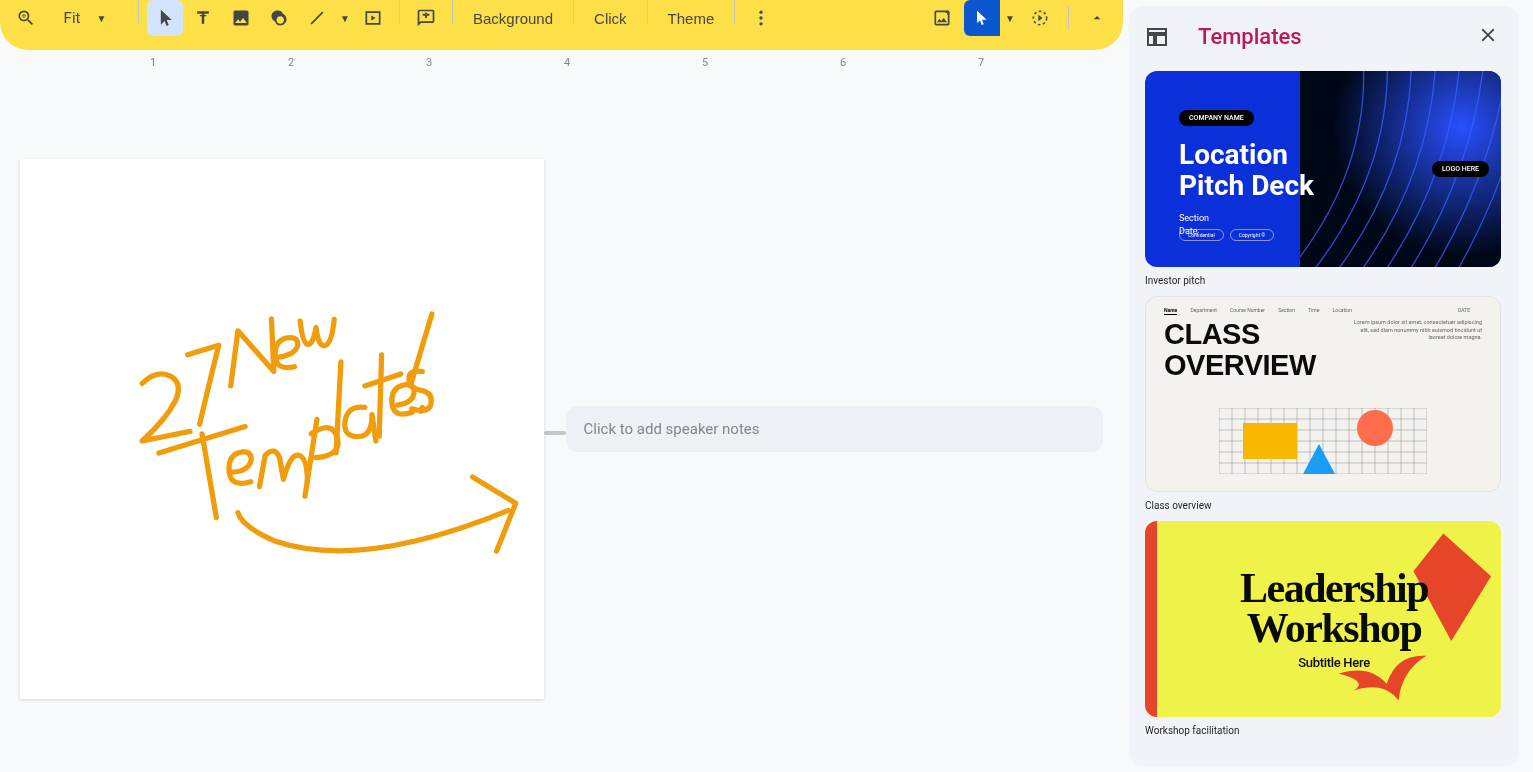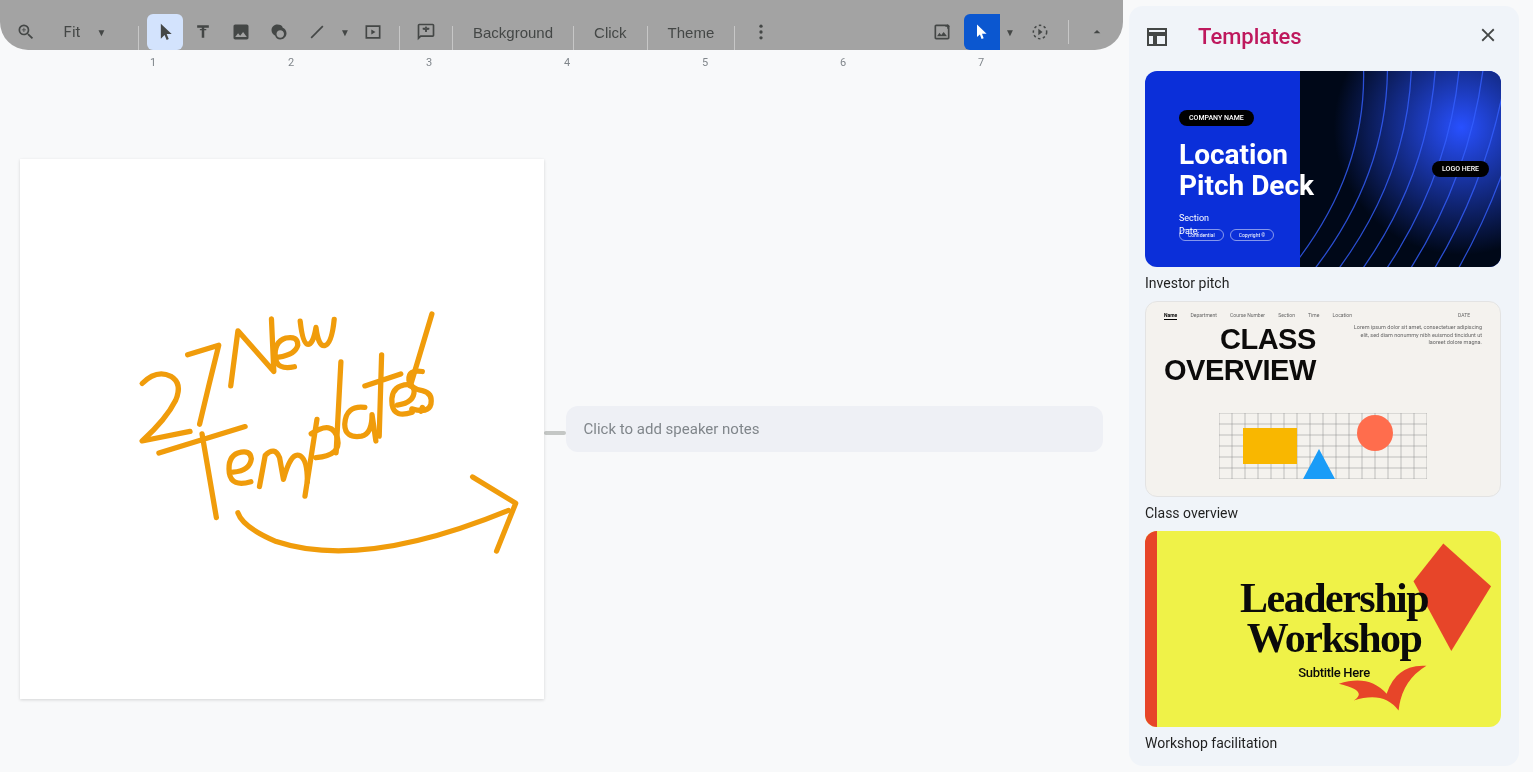--- a/index.html
+++ b/index.html
@@ -7,24 +7,24 @@
       font-family: 'Google Sans', Roboto, Arial, sans-serif;
       background: #f8f9fa;
       width: 1533px;
       height: 772px;
       overflow: hidden;
       display: flex;
       color: #444746;
     }
     .main-area { flex: 1; display: flex; flex-direction: column; min-width: 0; }
     .toolbar {
-      background: #a3a3a3;
+      background: #fde047;
       height: 50px;
       display: flex;
-      align-items: flex-end;
+      align-items: flex-start;
       padding: 0 8px;
       gap: 2px;
       border-radius: 0 0 28px 28px;
       margin: 0 0 0 0;
       position: relative;
     }
     .toolbar::after { content: none; }
     .tb-btn {
       height: 36px;
       min-width: 36px;
@@ -128,39 +128,39 @@
     .template-thumb {
       width: 100%;
       height: 196px;
       border-radius: 12px;
       overflow: hidden;
       cursor: pointer;
       border: 1px solid #e3e3e3;
       position: relative;
       background: white;
     }
-    .template-label { font-size: 14px; color: #1f1f1f; margin-top: 8px; }
+    .template-label { font-size: 10px; color: #1f1f1f; margin-top: 8px; }
     
     
     .t1 { background: #0b2fd9; color: white; padding: 12px; display: flex; border: none; }
     .t1 .left { width: 55%; padding: 22px 0 18px 22px; position: relative; z-index: 2; }
     .t1 .pill { display: inline-block; background: #000; color: white; font-size: 7px; padding: 4px 10px; border-radius: 10px; font-weight: 500; }
     .t1 .t1-title { font-size: 28px; font-weight: 700; line-height: 1.1; margin-top: 14px; }
     .t1 .sub { font-size: 9px; margin-top: 10px; line-height: 1.5; }
     .t1 .pills-row { position: absolute; bottom: 14px; left: 22px; display: flex; gap: 6px; }
     .t1 .sm-pill { border: 0.5px solid rgba(255,255,255,0.5); border-radius: 8px; font-size: 5px; padding: 2px 8px; }
     .t1 .logo-pill { position: absolute; right: 12px; top: 50%; transform: translateY(-50%); background: #000; font-size: 7px; padding: 4px 10px; border-radius: 10px; z-index: 3; font-weight: 500; }
     .t1 svg.wave { position: absolute; right: -20px; top: -20px; width: 62%; height: 130%; z-index: 1; }
     
     
     .t2 { background: #f4f2ee; padding: 0 18px; }
     .t2 .top-row { display: flex; justify-content: space-between; font-size: 5px; color: #666; padding: 10px 0 4px; }
     .t2 .top-row span { margin-right: 12px; }
     .t2 .main { display: flex; gap: 20px; margin-top: 2px; }
-    .t2 .t2-title { font-size: 29px; font-weight: 700; letter-spacing: -0.5px; line-height: 1.08; color: #0c0b0a; font-family: Arial, sans-serif; text-align: right; }
+    .t2 .t2-title { font-size: 29px; font-weight: 700; letter-spacing: -0.5px; line-height: 1.08; color: #0c0b0a; font-family: Arial, sans-serif; }
     .t2 .lorem { font-size: 5.5px; color: #666; line-height: 1.4; text-align: right; width: 130px; margin-left: auto; }
     .t2 .grid-area { margin-top: 26px; display: flex; justify-content: center; }
     .t2-grid { position: relative; width: 208px; height: 66px; }
     .t2-grid .gridlines { position: absolute; inset: 0; }
     .t2-grid .shape-sq { position: absolute; left: 24px; top: 15px; width: 54px; height: 36px; background: #f9b700; }
     .t2-grid .shape-tri { position: absolute; left: 84px; top: 36px; width: 0; height: 0; border-left: 16px solid transparent; border-right: 16px solid transparent; border-bottom: 30px solid #1a9cf7; }
     .t2-grid .shape-circ { position: absolute; left: 138px; top: 2px; width: 36px; height: 36px; border-radius: 50%; background: #ff6d4d; }
     
     
     .t3 { background: #eff248; padding: 0; position: relative; border: none; }

